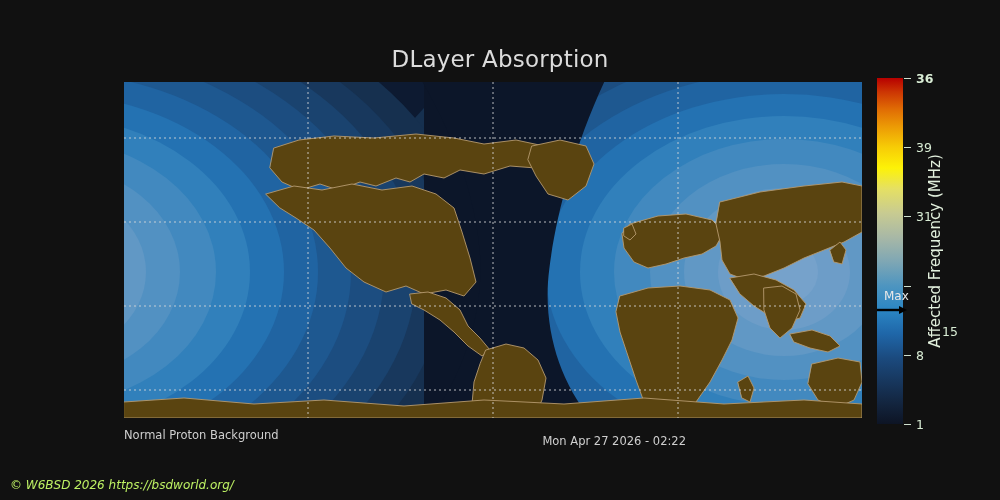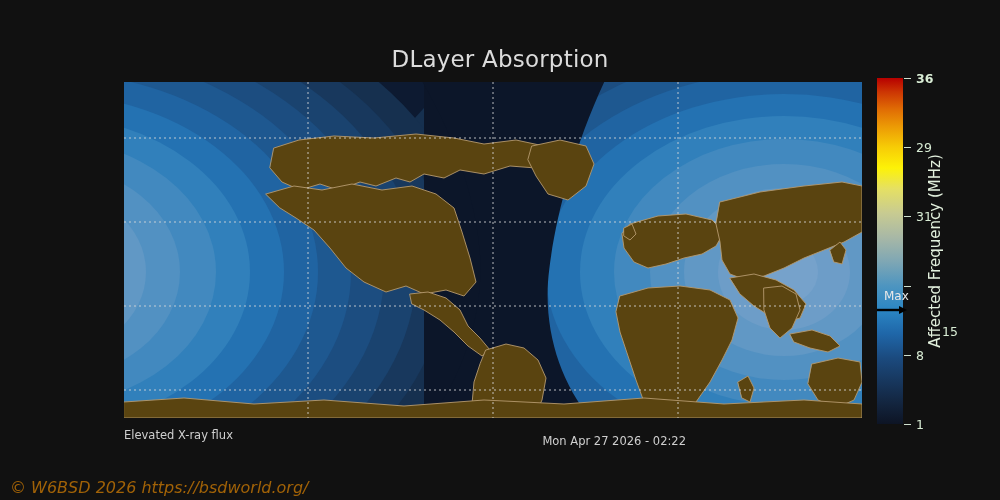--- a/index.html
+++ b/index.html
@@ -133,23 +133,23 @@
     top: 434px;
     font-size: 11.5px;
     color: #cfcfcf;
     white-space: nowrap;
     text-align: right;
   }
   #copyright {
     position: absolute;
     left: 10px;
     top: 478px;
-    font-size: 16px;
+    font-size: 12px;
     font-style: italic;
-    color: #a16207;
+    color: #bef264;
     white-space: nowrap;
   }
 </style>
 </head>
 <body>
 
 <div id="root">
 
   <div id="chart-title">DLayer Absorption</div>
 
@@ -270,21 +270,21 @@
     </svg>
   </div>
 
   <div id="colorbar-wrap">
     <div id="colorbar-gradient" style="background: linear-gradient(to top, rgb(13, 20, 36) 0%, rgb(19, 37, 63) 6%, rgb(23, 54, 92) 12%, rgb(27, 74, 126) 19%, rgb(31, 102, 168) 26%, rgb(43, 134, 196) 33%, rgb(78, 149, 192) 40%, rgb(127, 167, 180) 47%, rgb(168, 184, 166) 54%, rgb(200, 203, 145) 61%, rgb(229, 224, 99) 68%, rgb(253, 242, 7) 74%, rgb(247, 204, 6) 80%, rgb(236, 154, 5) 86%, rgb(224, 108, 4) 91%, rgb(204, 53, 3) 96%, rgb(183, 0, 0) 100%);"></div>
   </div>
   <div id="colorbar-ticks">
       <div class="cbar-tick" style="position: absolute; left: 904px; top: 78px;"></div>
       <div class="cbar-label" style="position: absolute; left: 916px; top: 78px; font-weight: bold;">36</div>
       <div class="cbar-tick" style="position: absolute; left: 904px; top: 147.2px;"></div>
-      <div class="cbar-label" style="position: absolute; left: 916px; top: 147.2px;">29</div>
+      <div class="cbar-label" style="position: absolute; left: 916px; top: 147.2px;">39</div>
       <div class="cbar-tick" style="position: absolute; left: 904px; top: 216.4px;"></div>
       <div class="cbar-label" style="position: absolute; left: 916px; top: 216.4px;">31</div>
       <div class="cbar-tick" style="position: absolute; left: 904px; top: 285.6px;"></div>
       <div class="cbar-label" style="position: absolute; left: 942px; top: 285.6px; margin-top: 45px;">15</div>
       <div class="cbar-tick" style="position: absolute; left: 904px; top: 354.8px;"></div>
       <div class="cbar-label" style="position: absolute; left: 916px; top: 354.8px;">8</div>
       <div class="cbar-tick" style="position: absolute; left: 904px; top: 424px;"></div>
       <div class="cbar-label" style="position: absolute; left: 916px; top: 424px;">1</div>
     </div>
 
@@ -294,20 +294,20 @@
       <line x1="0" y1="4" x2="22" y2="4" stroke="#000000" stroke-width="2.4"></line>
       <polygon points="22,0 30,4 22,8" fill="#000000"></polygon>
     </svg>
   </div>
 
   <div id="colorbar-axis-label">
     <span>Affected Frequency (MHz)</span>
   </div>
 
   <div id="note-block">
-    <div>Elevated X-ray flux</div>
+    <div>Normal Proton Background</div>
   </div>
 
   <div id="timestamp">Mon Apr 27 2026 - 02:22</div>
 
   <div id="copyright">© W6BSD 2026 https://bsdworld.org/</div>
 
 </div>
 
 </body></html>

